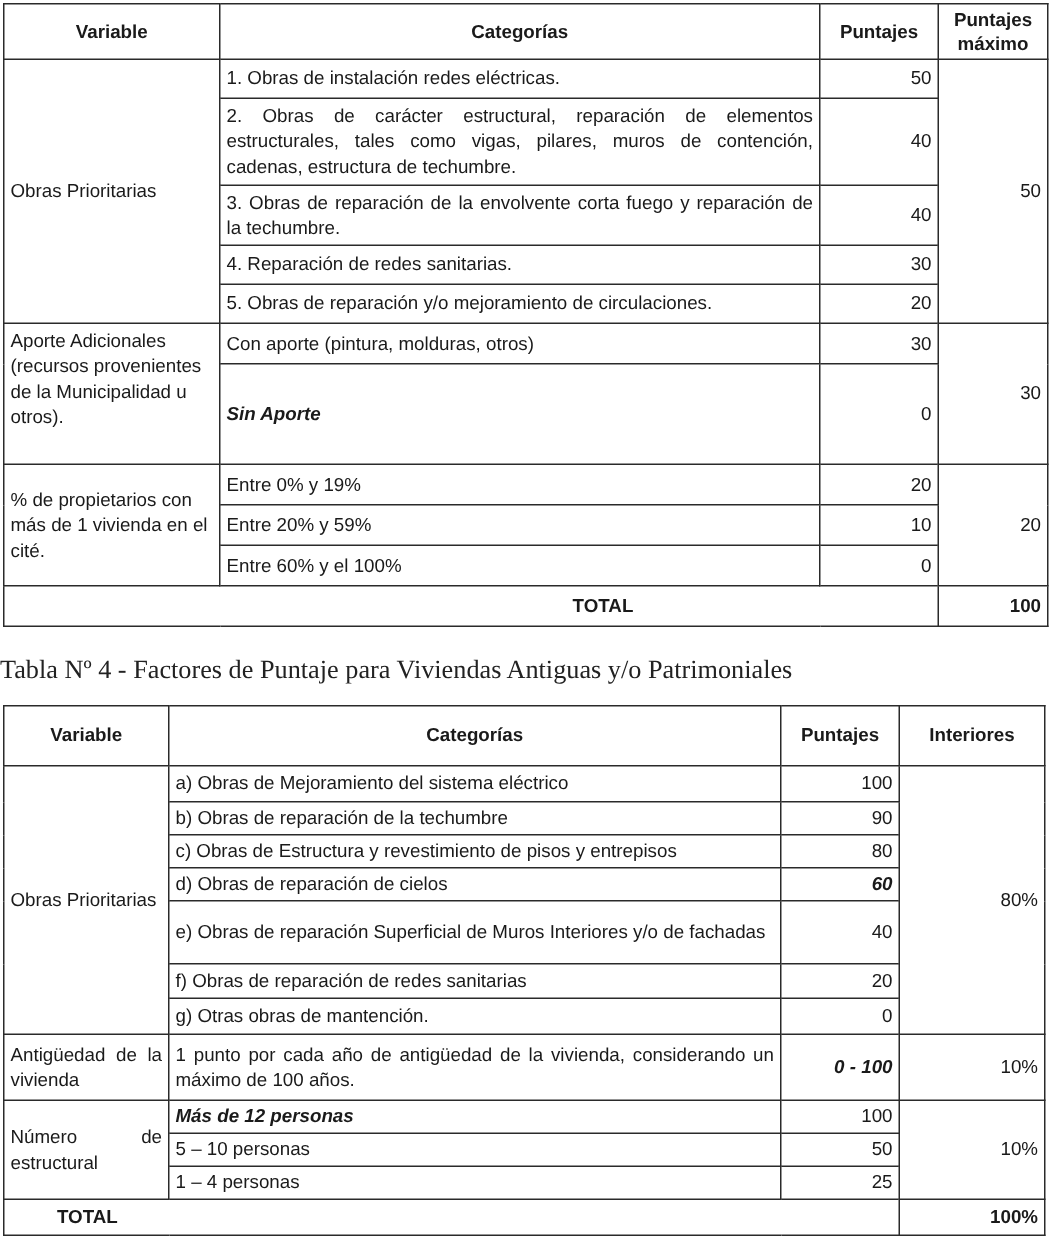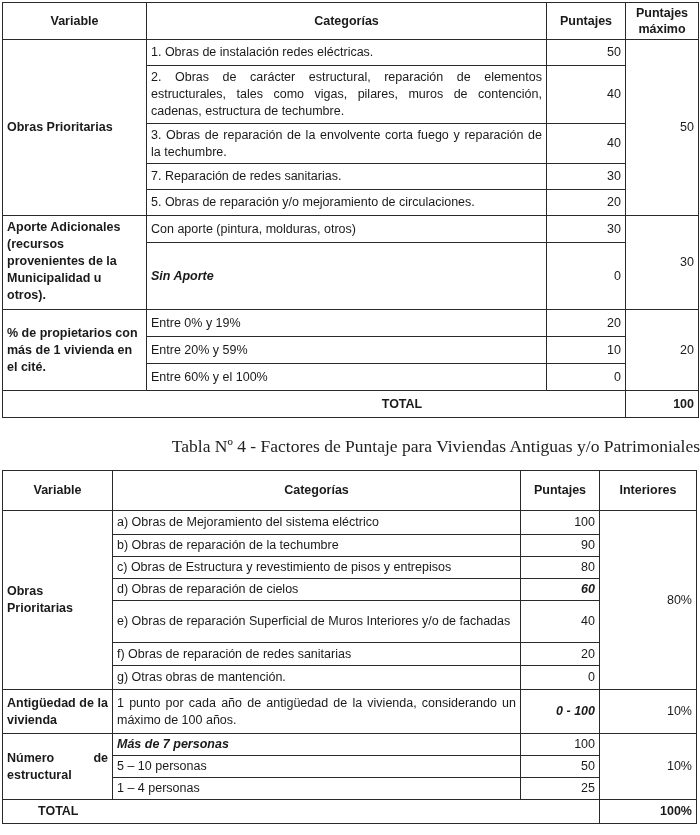--- a/index.html
+++ b/index.html
@@ -1,28 +1,28 @@
 <!DOCTYPE html>
 <html><head>
 <meta charset="utf-8">
 <style>
   html, body { margin:0; padding:0; background:#ffffff; }
   body { width:700px; height:835px; position:relative; overflow:hidden;
          font-family:"Liberation Sans", sans-serif; color:#1a1a1a; }
   table { border-collapse:collapse; position:absolute; table-layout:fixed; }
   td { border:1.5px solid #2a2a2a; font-size:12.5px; line-height:17px; padding:2px 4px; vertical-align:middle; }
   .hdr { font-weight:bold; text-align:center; }
-  .var { font-weight:bold; }
+  .var { font-weight:normal; }
   .c { text-align:right; }
   .j { text-align:justify; text-align-last:left; }
   .it { font-style:italic;font-weight:bold; }
   .b { font-weight:bold; }
   #t1 { left:2px; top:2px; width:696px; }
   #t2 { left:2px; top:470px; width:694px; }
-  .caption { position:absolute; left:0; width:700px; top:436px; text-align:right;
+  .caption { position:absolute; left:0; width:700px; top:436px; text-align:left;
              font-family:"Liberation Serif", serif; font-size:17.5px; color:#222; }
 </style>
 </head>
 <body>
 
 <table id="t1">
   <colgroup>
       <col style="width:144px">
       <col style="width:400px">
       <col style="width:79px">
@@ -43,21 +43,21 @@
   </tr>
   <tr style="height:58px">
     <td class="j">2. Obras de carácter estructural, reparación de elementos estructurales, tales como vigas, pilares, muros de contención, cadenas, estructura de techumbre.</td>
     <td class="c">40</td>
   </tr>
   <tr style="height:40px">
     <td class="j">3. Obras de reparación de la envolvente corta fuego y reparación de la techumbre.</td>
     <td class="c">40</td>
   </tr>
   <tr style="height:26px">
-    <td>7. Reparación de redes sanitarias.</td>
+    <td>4. Reparación de redes sanitarias.</td>
     <td class="c">30</td>
   </tr>
   <tr style="height:26px">
     <td>5. Obras de reparación y/o mejoramiento de circulaciones.</td>
     <td class="c">20</td>
   </tr>
   <tr style="height:27px">
     <td rowspan="2" class="var" style="vertical-align:top;padding-top:3px">Aporte Adicionales (recursos provenientes de la Municipalidad u otros).</td>
     <td>Con aporte (pintura, molduras, otros)</td>
     <td class="c">30</td>
@@ -135,21 +135,21 @@
     <td class="c">0</td>
   </tr>
   <tr style="height:44px">
     <td class="var j">Antigüedad de la vivienda</td>
     <td class="j">1 punto por cada año de antigüedad de la vivienda, considerando un máximo de 100 años.</td>
     <td class="c it">0 - 100</td>
     <td class="c">10%</td>
   </tr>
   <tr style="height:22px">
     <td rowspan="3" class="var j">Número de estructural</td>
-    <td class="it">Más de 7 personas</td>
+    <td class="it">Más de 12 personas</td>
     <td class="c">100</td>
     <td rowspan="3" class="c">10%</td>
   </tr>
   <tr style="height:22px">
     <td>5 – 10 personas</td>
     <td class="c">50</td>
   </tr>
   <tr style="height:22px">
     <td>1 – 4 personas</td>
     <td class="c">25</td>

